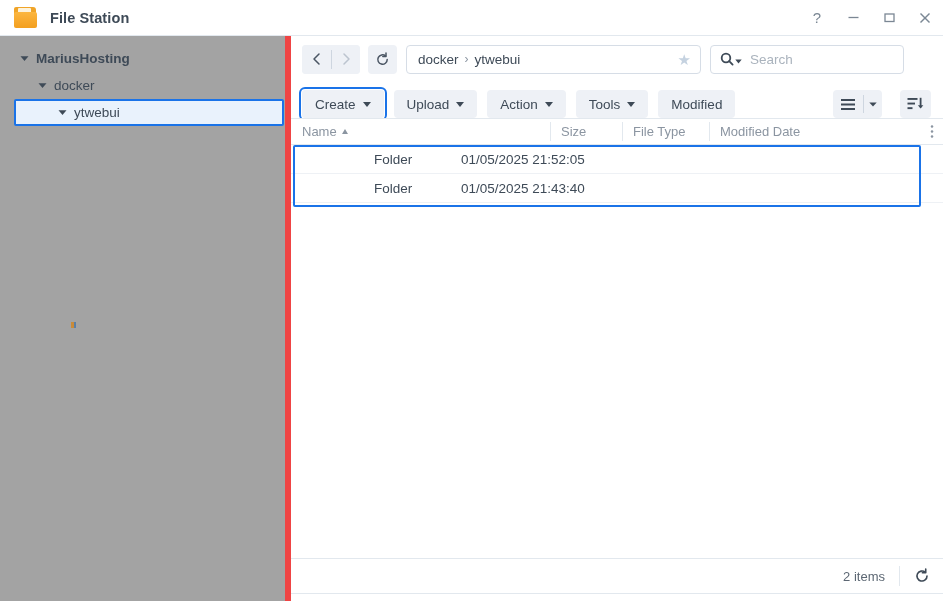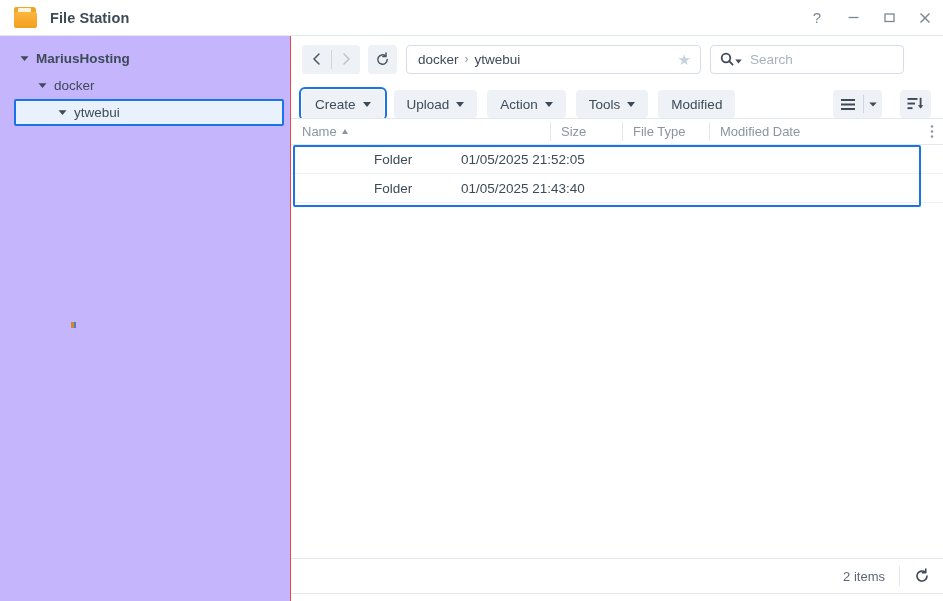--- a/index.html
+++ b/index.html
@@ -73,22 +73,22 @@
   .win-btn svg { display: block; }
   .win-btn.help { font-size: 15px; color: #7b8794; }
 
   
   .body-row { flex: 1 1 auto; display: flex; min-height: 0; }
 
   
   .sidebar {
     width: 291px;
     flex: 0 0 291px;
-    background: #c4b5fd;
-    border-right: 1px solid #ef4444;
+    background: #a3a3a3;
+    border-right: 6px solid #ef4444;
     position: relative;
     padding-top: 9px;
   }
   .tree-item {
     height: 27px;
     display: flex;
     align-items: center;
     font-size: 13.5px;
     color: #3e4a57;
     white-space: nowrap;

